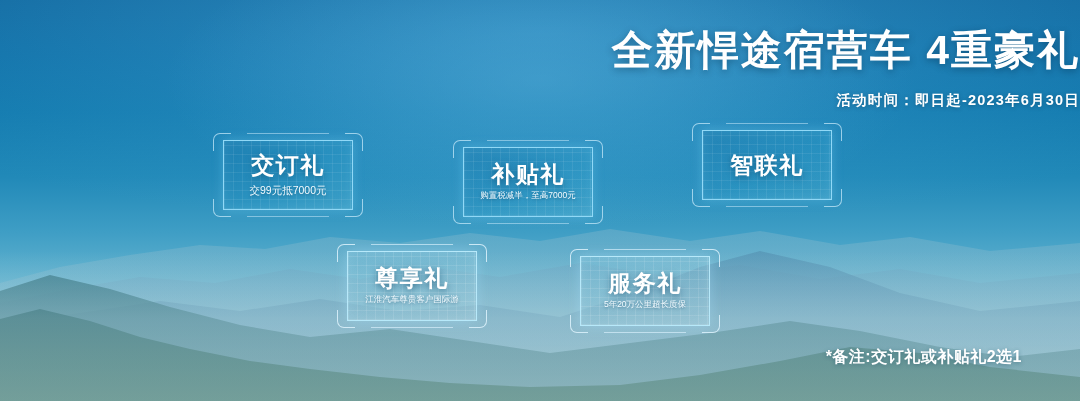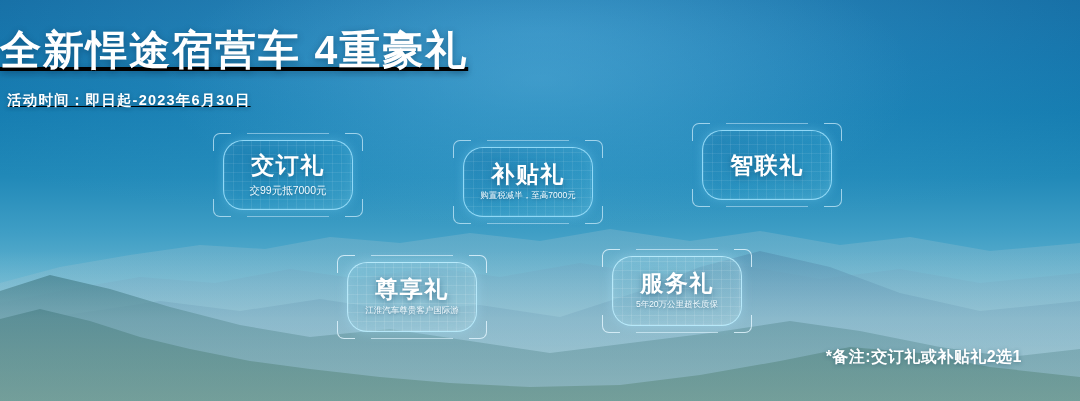--- a/index.html
+++ b/index.html
@@ -45,23 +45,22 @@
   .glow-top {
     position:absolute; left:50%; top:-70px;
     width:760px; height:300px; transform:translateX(-50%);
     background:radial-gradient(ellipse at center, rgba(120,200,235,0.30) 0%, rgba(120,200,235,0) 70%);
     pointer-events:none;
   }
 
   
   .header {
     position:absolute; top:0; left:0; right:0;
-    text-align:left;
+    text-align:right;
     z-index:6;
-    text-decoration:underline;
   }
   .title {
     margin-top:23px;
     font-size:41px;
     font-weight:bold;
     letter-spacing:2px;
     color:#ffffff;
     text-shadow:0 2px 7px rgba(4,44,75,0.45);
     white-space:nowrap;
   }
@@ -99,21 +98,21 @@
   .bracket .bl { bottom:0; left:0;  border-right:none; border-top:none; border-bottom-left-radius:7px; }
   .bracket .br { bottom:0; right:0; border-left:none;  border-top:none; border-bottom-right-radius:7px; }
   .bracket .et { top:0; left:34px; right:34px; height:0; width:auto; border:none; border-top:1.5px solid rgba(198,232,248,0.55); }
   .bracket .eb { bottom:0; left:34px; right:34px; height:0; width:auto; border:none; border-bottom:1.5px solid rgba(198,232,248,0.55); }
 
   
   .panel {
     position:absolute;
     top:7px; left:10px; right:10px; bottom:7px;
     border:1.5px solid rgba(150,220,250,0.95);
-    border-radius:20px;
+    border-radius:0;
     background:
       repeating-linear-gradient(90deg, rgba(255,255,255,0.075) 0px, rgba(255,255,255,0.075) 1px, rgba(255,255,255,0) 1px, rgba(255,255,255,0) 9px),
       repeating-linear-gradient(0deg,  rgba(255,255,255,0.075) 0px, rgba(255,255,255,0.075) 1px, rgba(255,255,255,0) 1px, rgba(255,255,255,0) 9px),
       linear-gradient(150deg, rgba(26,120,172,0.55) 0%, rgba(40,150,196,0.38) 55%, rgba(90,185,215,0.30) 100%);
     box-shadow:0 0 10px rgba(120,210,245,0.35), inset 0 0 14px rgba(140,215,245,0.18);
     display:flex;
     flex-direction:column;
     align-items:center;
     justify-content:center;
     overflow:hidden;
@@ -258,38 +257,38 @@
           <span class="bl"></span>
           <span class="br"></span>
         <span class="et"></span>
           <span class="eb"></span>
       </div>
       <div class="panel">
         <div class="card-title">智联礼</div>
       </div>
     </div>
 
-    <div class="card light" style="left:337px; top:255px;">
+    <div class="card light" style="left:337px; top:244px;">
       <div class="bracket">
         <span class="tl"></span>
           <span class="tr"></span>
           <span class="bl"></span>
           <span class="br"></span>
         <span class="et"></span>
           <span class="eb"></span>
       </div>
       <div class="panel">
         <div class="card-title">尊享礼</div>
         <div class="card-desc small">
           <span class="line">江淮汽车尊贵客户国际游</span>
         </div>
       </div>
     </div>
 
-    <div class="card light" style="left:602px; top:249px;">
+    <div class="card light" style="left:570px; top:249px;">
       <div class="bracket">
         <span class="tl"></span>
           <span class="tr"></span>
           <span class="bl"></span>
           <span class="br"></span>
         <span class="et"></span>
           <span class="eb"></span>
       </div>
       <div class="panel">
         <div class="card-title">服务礼</div>

